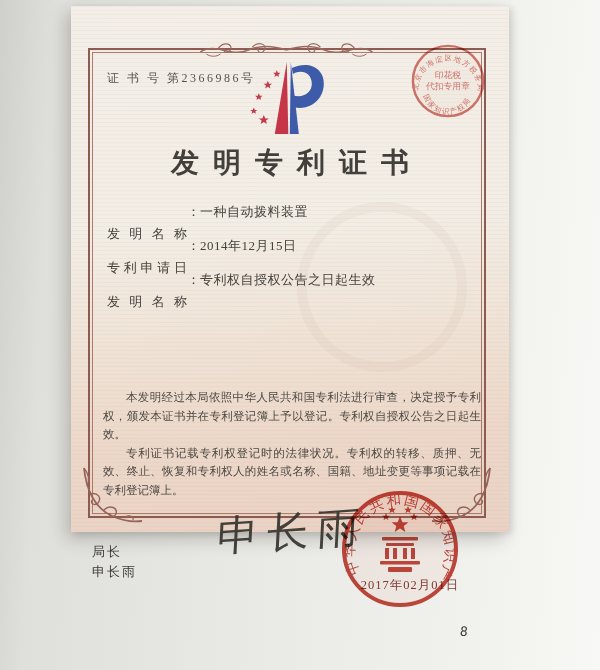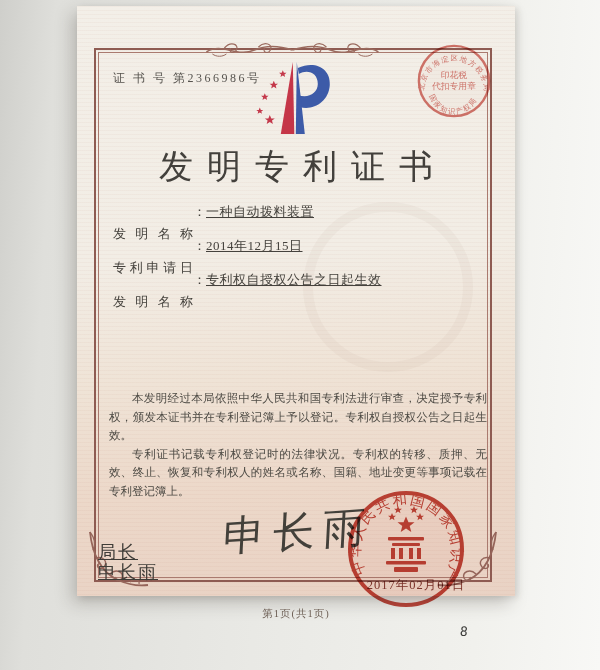--- a/index.html
+++ b/index.html
@@ -2,21 +2,21 @@
 <html><head>
 <meta charset="utf-8">
 <style>
   html,body { margin:0; padding:0; }
   .photo {
     position:relative; width:600px; height:670px; overflow:hidden;
     background: linear-gradient(93deg, #cfcfcb 0%, #dfdfdb 9%, #e9e9e5 45%, #f1f1ed 80%, #f8f8f6 100%);
     font-family:"Liberation Serif","DejaVu Serif",serif;
   }
   .paper {
-    position:absolute; left:77px; top:6px; width:438px; height:590px;
+    position:absolute; left:71px; top:6px; width:438px; height:526px;
     background: linear-gradient(176deg, #f3efe8 0%, #f2ede5 42%, #efe3d6 62%, #ecd8c9 80%, #e9d2c4 100%);
     box-shadow:-5px 7px 16px rgba(60,50,45,0.25), 3px 2px 6px rgba(60,50,45,0.12);
   }
   .texture {
     position:absolute; inset:0; pointer-events:none;
     background: repeating-linear-gradient(180deg, rgba(178,112,92,0.05) 0px, rgba(178,112,92,0.05) 1px, transparent 1px, transparent 4px);
   }
   .frame {
     position:absolute; left:17px; right:23px; top:42px; bottom:14px;
     border:2px solid #8e5b52;
@@ -27,33 +27,33 @@
   .flourish-top { position:absolute; top:30px; left:50%; transform:translateX(-52%); }
   .corner { position:absolute; bottom:6px; }
   .corner.bl { left:8px; }
   .corner.br { right:14px; transform:scaleX(-1); }
   .certno {
     position:absolute; left:36px; top:64px; font-size:12px; letter-spacing:2.5px; color:#56534e;
   }
   .logo { position:absolute; left:50%; top:52px; transform:translateX(-54%); }
   .title {
     position:absolute; top:138px; left:0; width:100%; text-align:center;
-    font-size:34px; font-weight:normal; color:#43403c; letter-spacing:14px; text-indent:14px;
+    font-size:28px; font-weight:bold; color:#43403c; letter-spacing:14px; text-indent:14px;
   }
   .fields { position:absolute; left:36px; right:28px; top:197px; }
   .field { height:34px; font-size:13px; color:#45423d; white-space:nowrap; }
   .flabel { display:inline-block; width:80px; text-align:justify; text-align-last:justify; vertical-align:top;margin-top:22px; }
   .fcolon { display:inline-block; vertical-align:top; }
-  .fvalue { letter-spacing:0.5px;text-decoration:underline; }
+  .fvalue { letter-spacing:0.5px; }
   .bodytext {
     position:absolute; left:32px; right:28px; top:383px;
     font-size:11.5px; line-height:18.5px; color:#4d4a44; text-align:justify;
   }
-  .bodytext p { margin:0; text-indent:2em; }
-  .director { position:absolute; left:21px; top:536px; font-size:18px; color:#3f3d38; line-height:20px; letter-spacing:2px;text-decoration:underline; }
+  .bodytext p { margin:0; text-indent:2em;font-family:Liberation Mono, monospace; }
+  .director { position:absolute; left:21px; top:536px; font-size:13px; color:#3f3d38; line-height:20px; letter-spacing:2px; }
   .sig {
     position:absolute; left:126px; top:498px; width:190px; text-align:center;
     font-size:42px; color:#35342f; letter-spacing:8px;
     transform:rotate(-4deg) skewX(-7deg); opacity:0.92;
   }
   .seal-big { position:absolute; left:269px; top:483px; mix-blend-mode:multiply; opacity:0.92; }
   .seal-date {
     position:absolute; left:263px; top:571px; width:152px; text-align:center;
     font-size:12.5px; color:#89413a; letter-spacing:1px; mix-blend-mode:multiply;
   }
@@ -193,17 +193,16 @@
           <textPath href="#stArcTop">北京市海淀区地方税务局</textPath>
         </text>
         <text font-size="7.5" fill="#cd574e" letter-spacing="1.5" font-family="Liberation Serif, DejaVu Serif, serif">
           <textPath href="#stArcBot">国家知识产权局</textPath>
         </text>
         <text x="40" y="37" text-anchor="middle" font-size="9" fill="#cd574e" font-family="Liberation Serif, DejaVu Serif, serif">印花税</text>
         <text x="40" y="48" text-anchor="middle" font-size="9" fill="#cd574e" font-family="Liberation Serif, DejaVu Serif, serif">代扣专用章</text>
       </svg>
     </div>
 
-    <div class="pageinfo">第1页(共1页)</div>
   </div>
 
   <div class="mark8">8</div>
 </div>
 
 </body></html>

